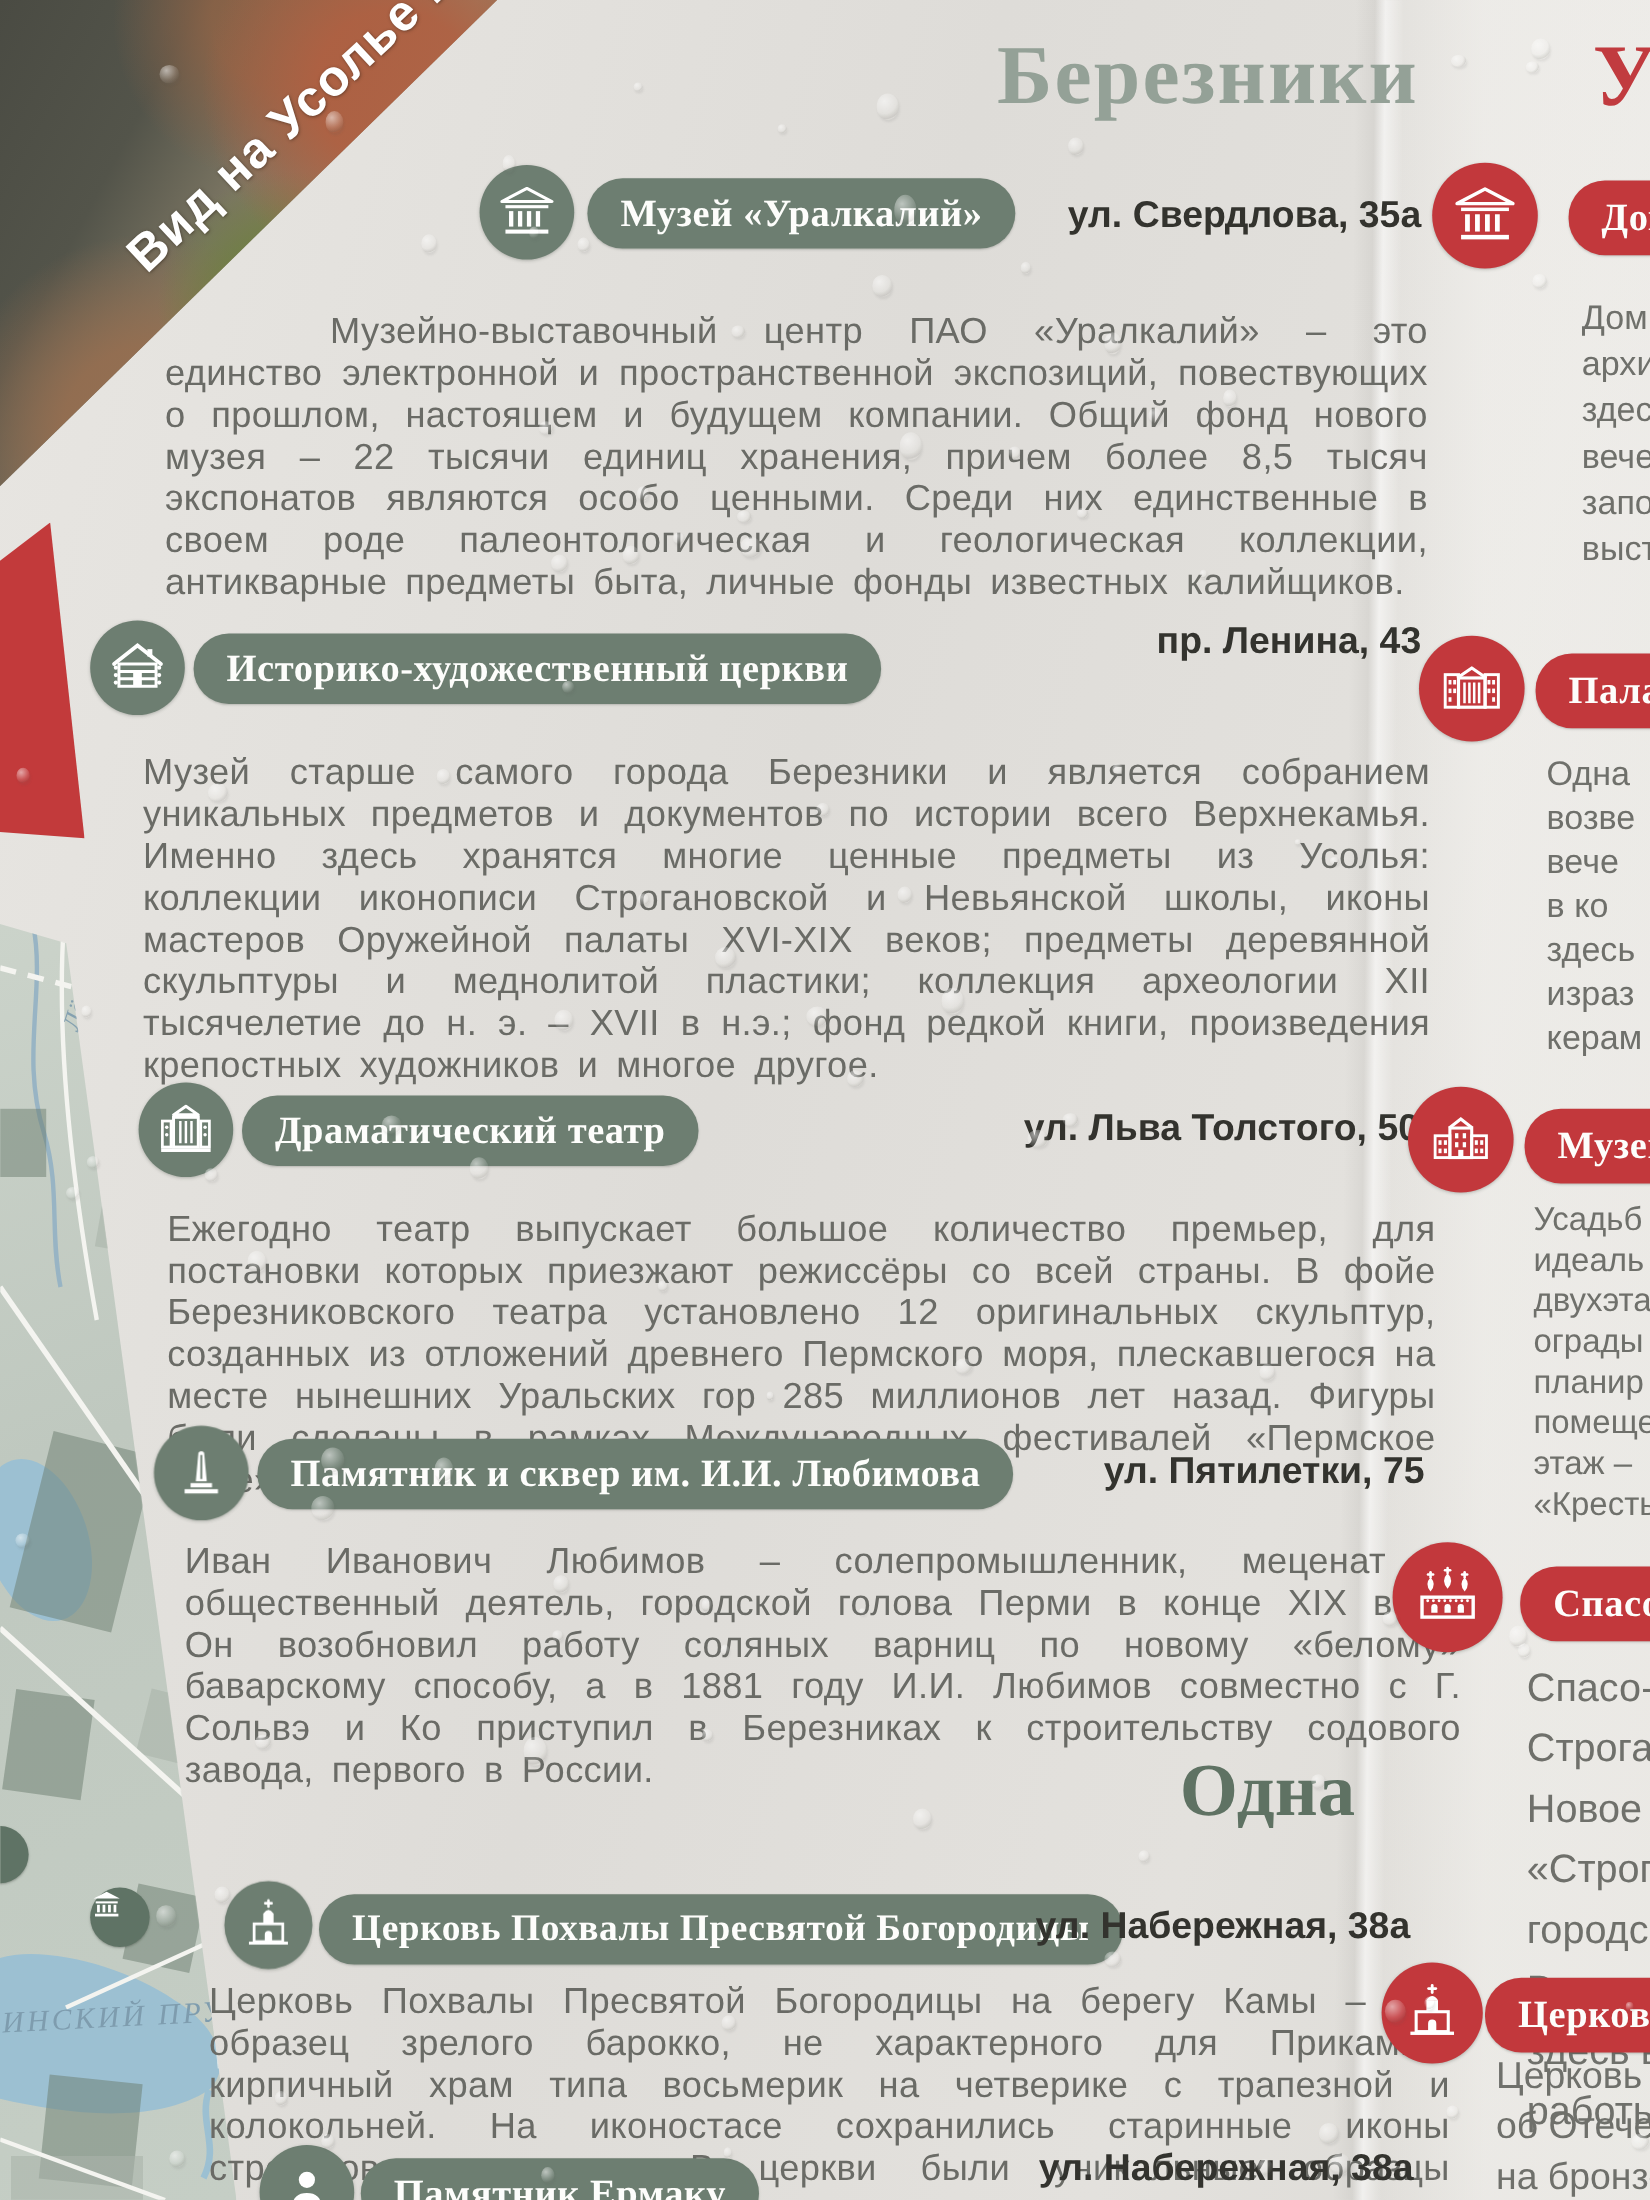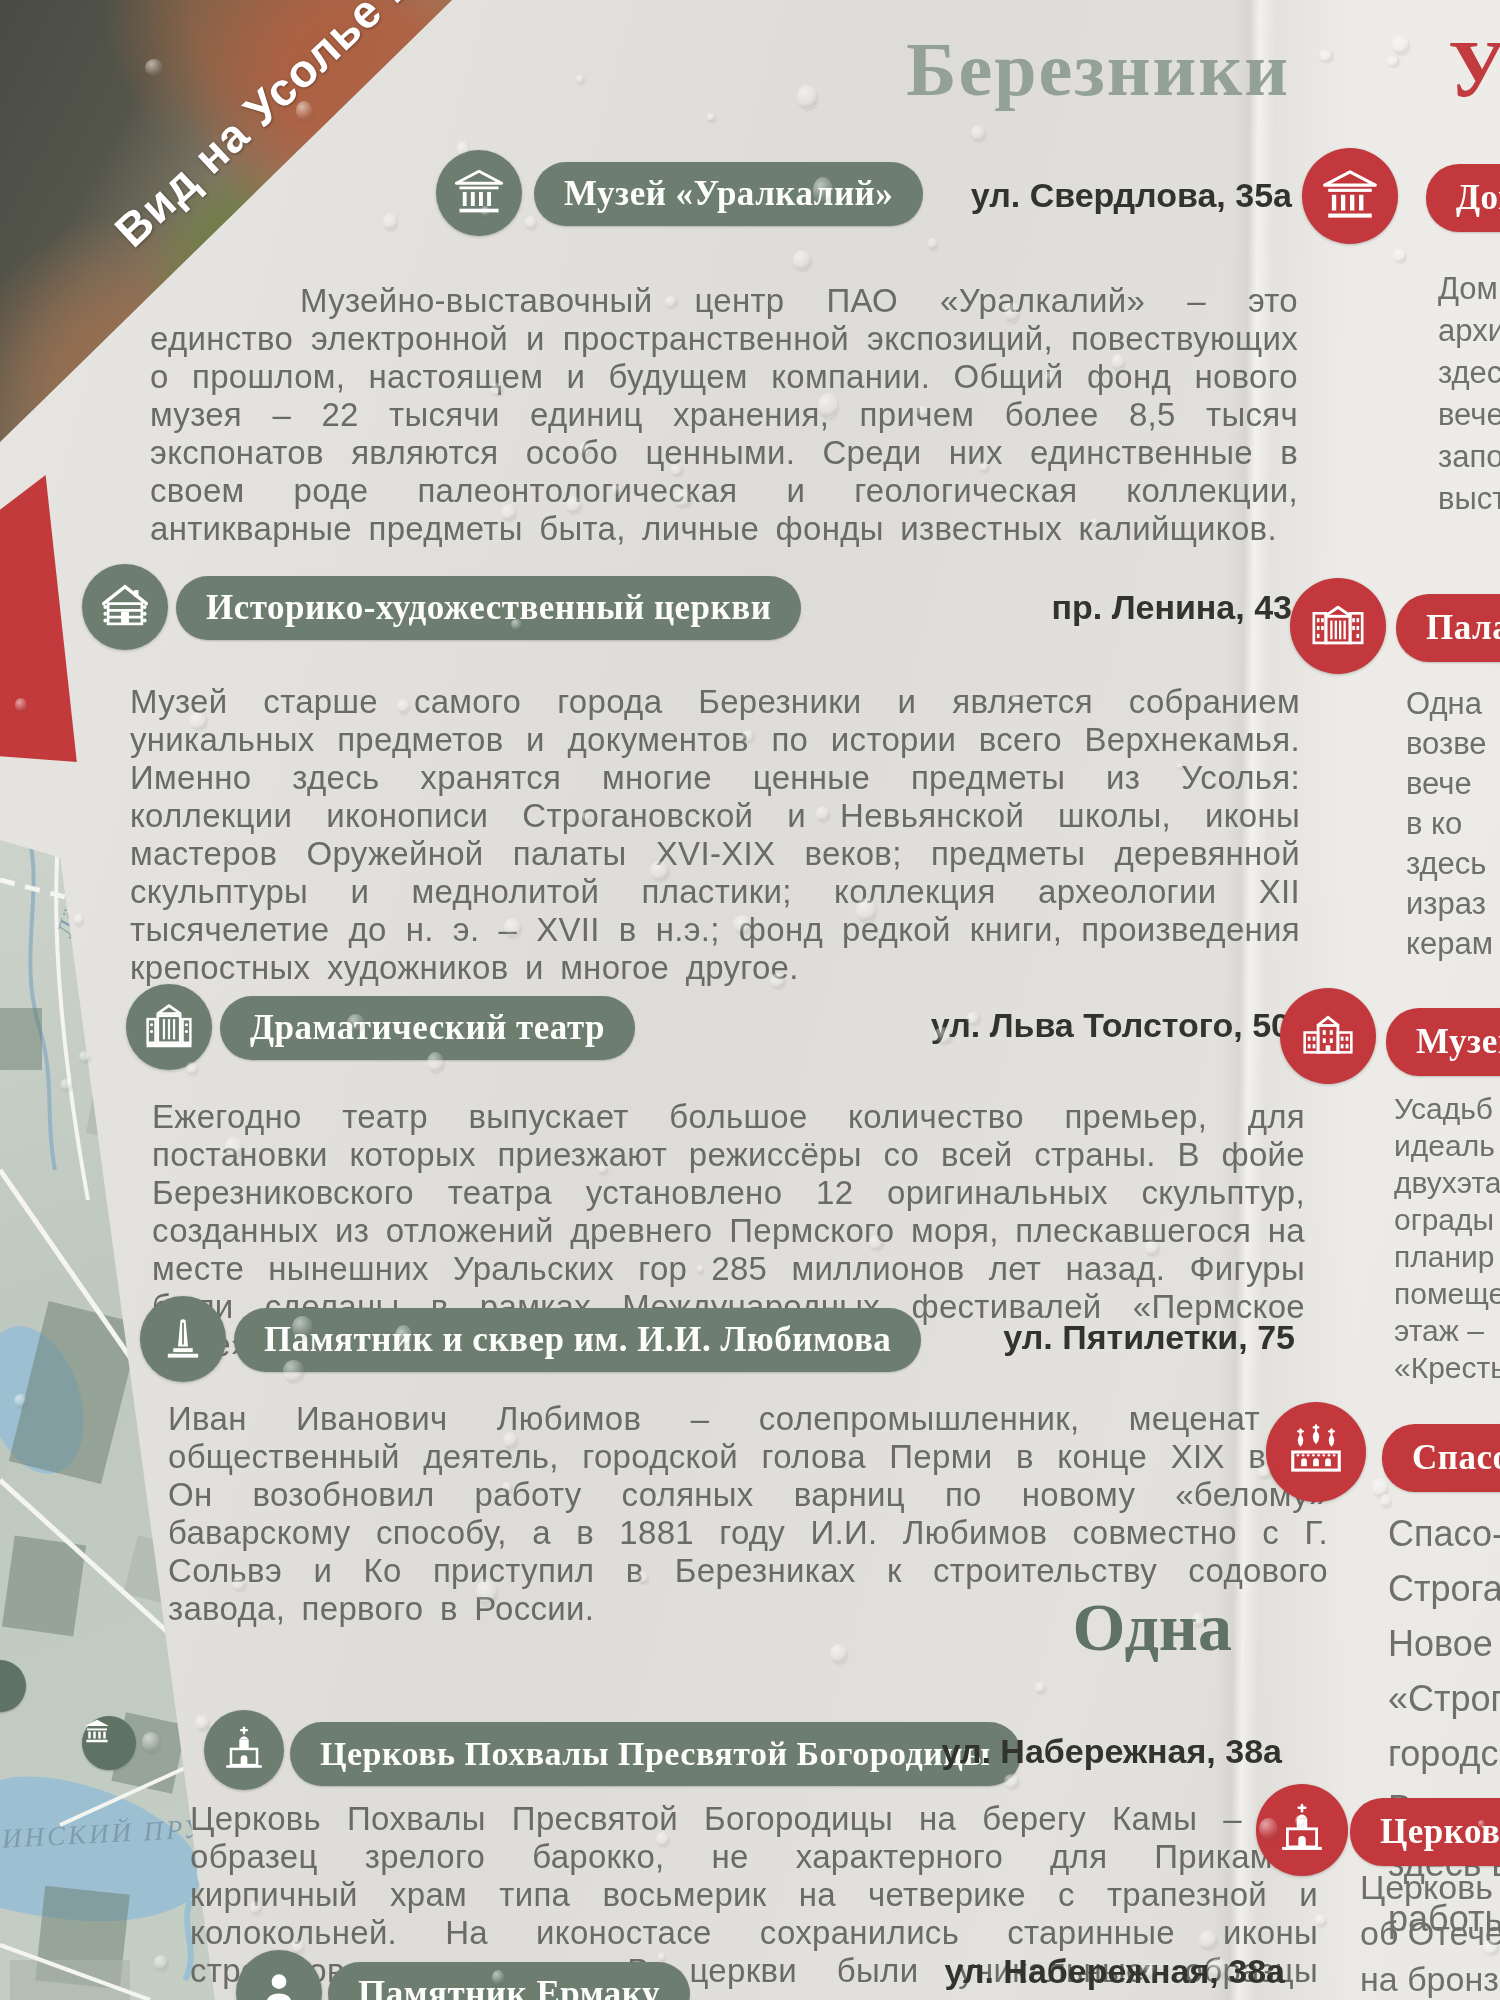--- a/index.html
+++ b/index.html
@@ -187,21 +187,21 @@
         <circle cx="6.5" cy="36" r="1.7"></circle>
         <circle cx="41.5" cy="24" r="1.7"></circle>
         <circle cx="41.5" cy="30" r="1.7"></circle>
         <circle cx="41.5" cy="36" r="1.7"></circle>
       </g>
   </svg>
 </div>
 <div class="abs pill green" style="left:176px;top:576px;">
   <span>Историко-художественный церкви</span>
 </div>
-<div class="abs addr" style="right:208px;top:588px;">пр. Ленина, 43</div>
+<div class="abs addr" style="right:208px;top:564px;">пр. Ленина, 43</div>
 <div class="abs para" style="left:130px;top:683px;width:1170px;">Музей старше самого города Березники и является собранием уникальных предметов и документов по истории всего Верхнекамья. Именно здесь хранятся многие ценные предметы из Усолья: коллекции иконописи Строгановской и Невьянской школы, иконы мастеров Оружейной палаты XVI-XIX веков; предметы деревянной скульптуры и меднолитой пластики; коллекция археологии XII тысячелетие до н. э. – XVII в н.э.; фонд редкой книги, произведения крепостных художников и многое другое.</div>
 
 <div class="abs circle green" style="left:126px;top:984px;">
   <svg viewBox="0 0 48 48" width="54" height="54">
     <polygon points="24,5 34,12 14,12" fill="none" stroke="#fff" stroke-width="2.4" stroke-linejoin="round"></polygon>
     <rect x="14" y="14" width="20" height="24" fill="none" stroke="#fff" stroke-width="2.4"></rect>
     <g stroke="#fff" stroke-width="2">
         <line x1="19.5" y1="17" x2="19.5" y2="35"></line>
         <line x1="24" y1="17" x2="24" y2="35"></line>
         <line x1="28.5" y1="17" x2="28.5" y2="35"></line>

